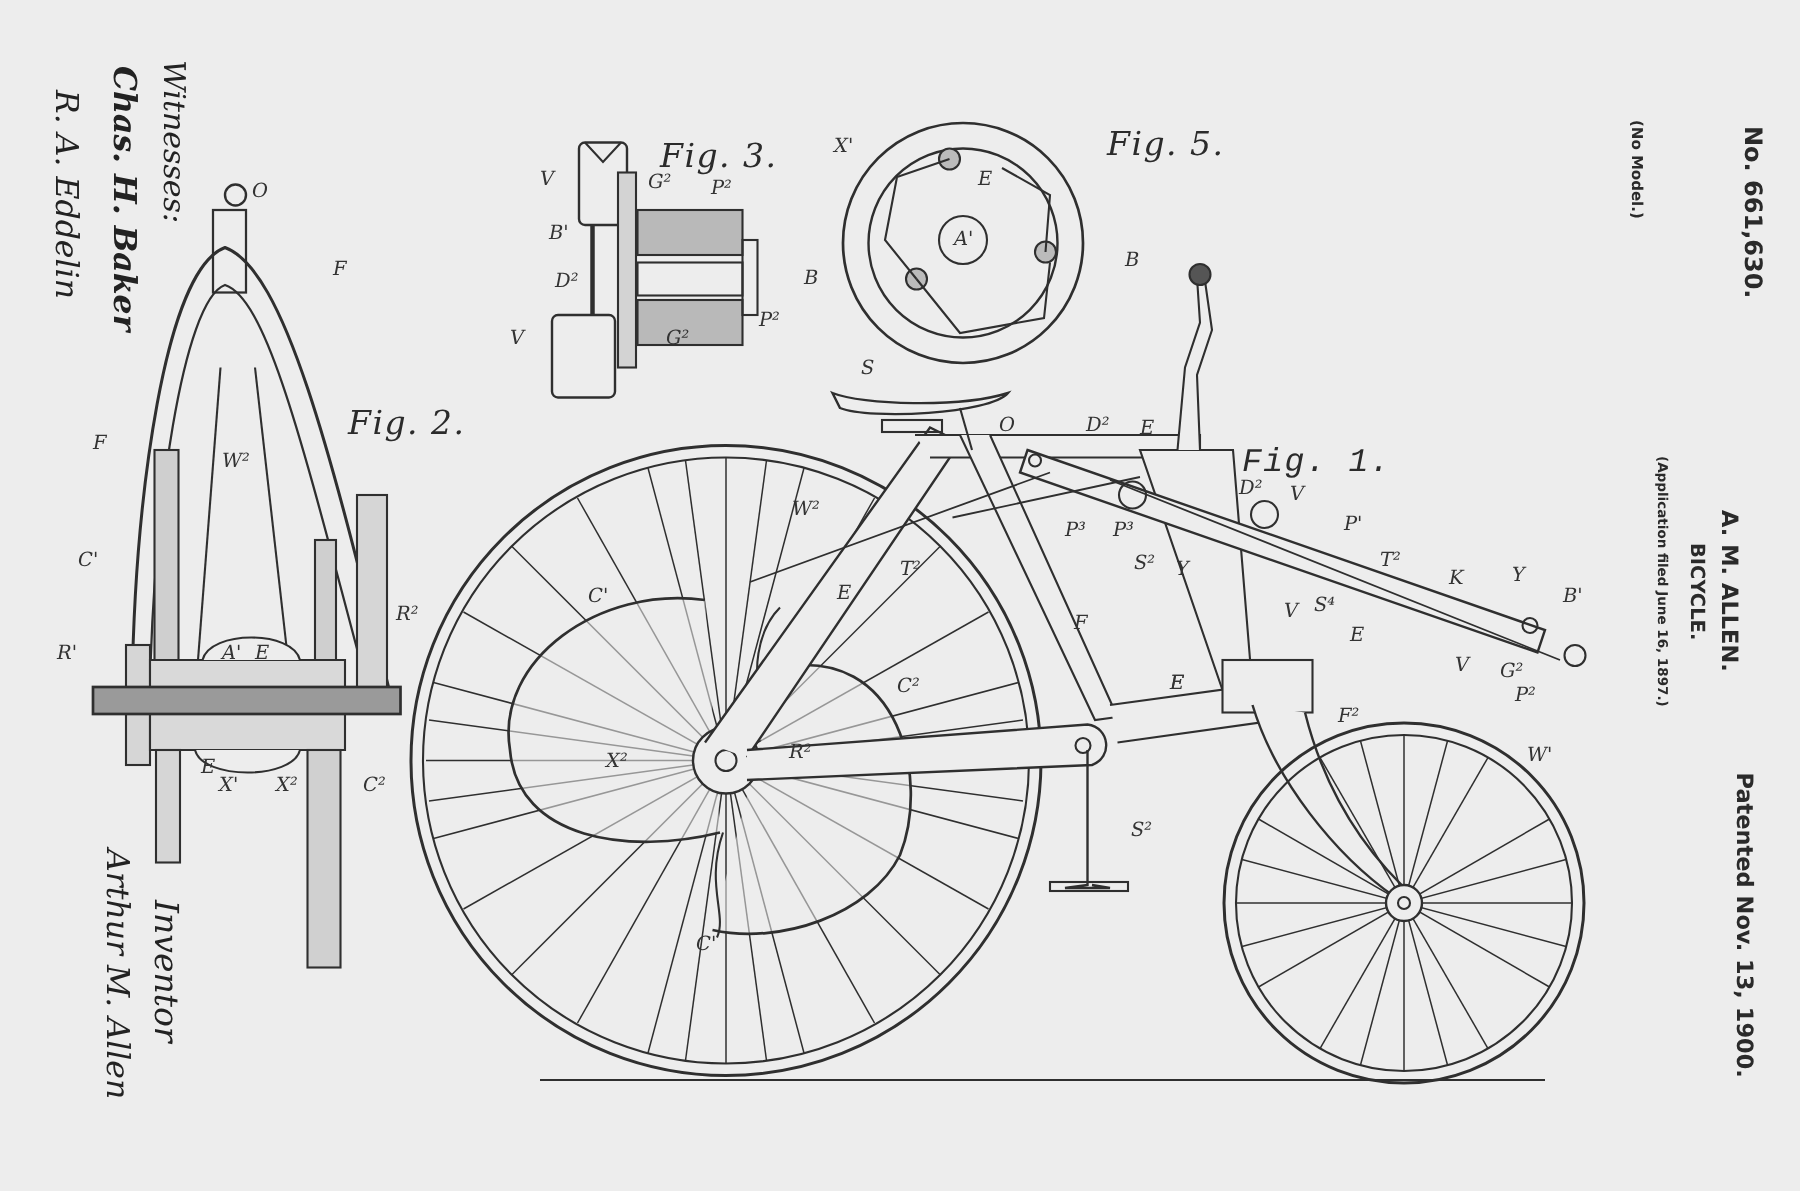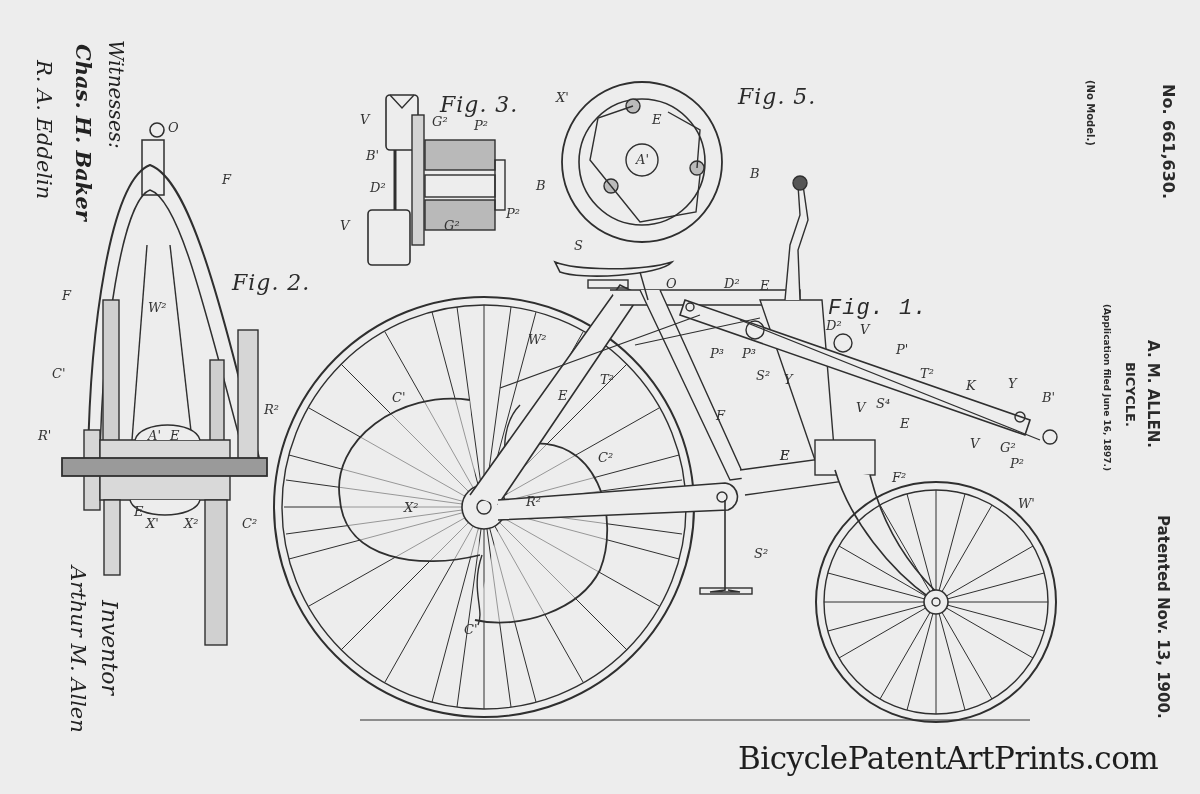--- a/index.html
+++ b/index.html
@@ -222,14 +222,13 @@
   <div class="rot script" style="left:122px;top:600px;font-size:22px;">Inventor</div>
   <div class="rot script" style="left:90px;top:566px;font-size:21px;">Arthur M. Allen</div>
 
   <div class="rot hdr" style="left:1178px;top:84px;font-size:16px;">No. 661,630.</div>
   <div class="rot hdr" style="left:1096px;top:80px;font-size:10px;font-weight:bold;">(No Model.)</div>
   <div class="rot hdr" style="left:1162px;top:340px;font-size:15px;">A. M. ALLEN.</div>
   <div class="rot hdr" style="left:1138px;top:362px;font-size:13px;">BICYCLE.</div>
   <div class="rot hdr" style="left:1112px;top:304px;font-size:9px;">(Application filed June 16, 1897.)</div>
   <div class="rot hdr" style="left:1172px;top:515px;font-size:15px;">Patented Nov. 13, 1900.</div>
 
-  <div class="watermark">BicyclePatentArtPrints.com</div>
 </div>
 
 </body></html>

